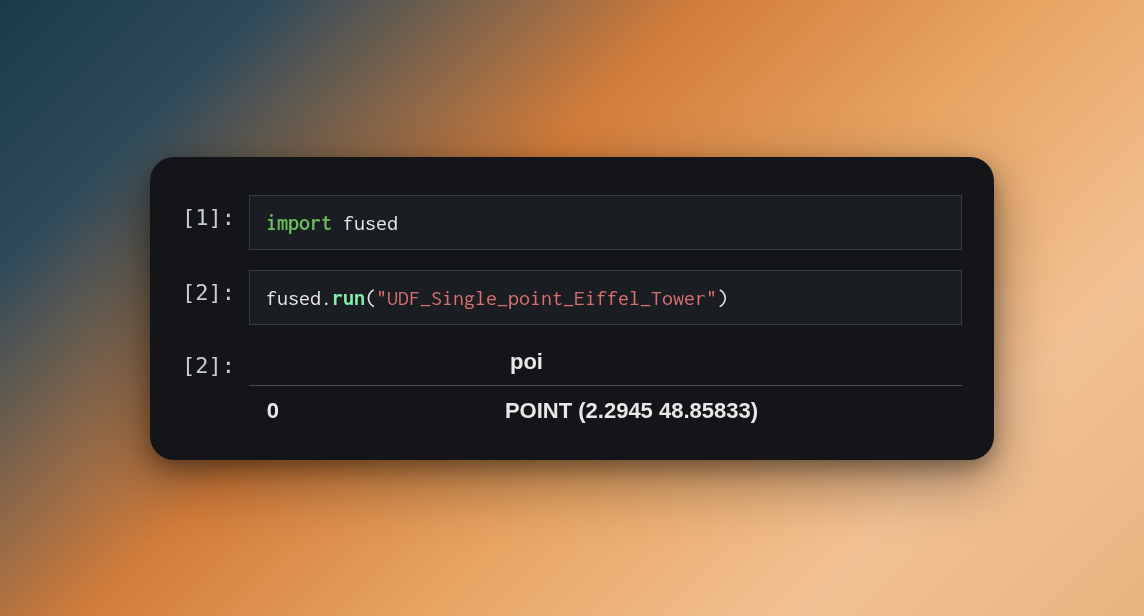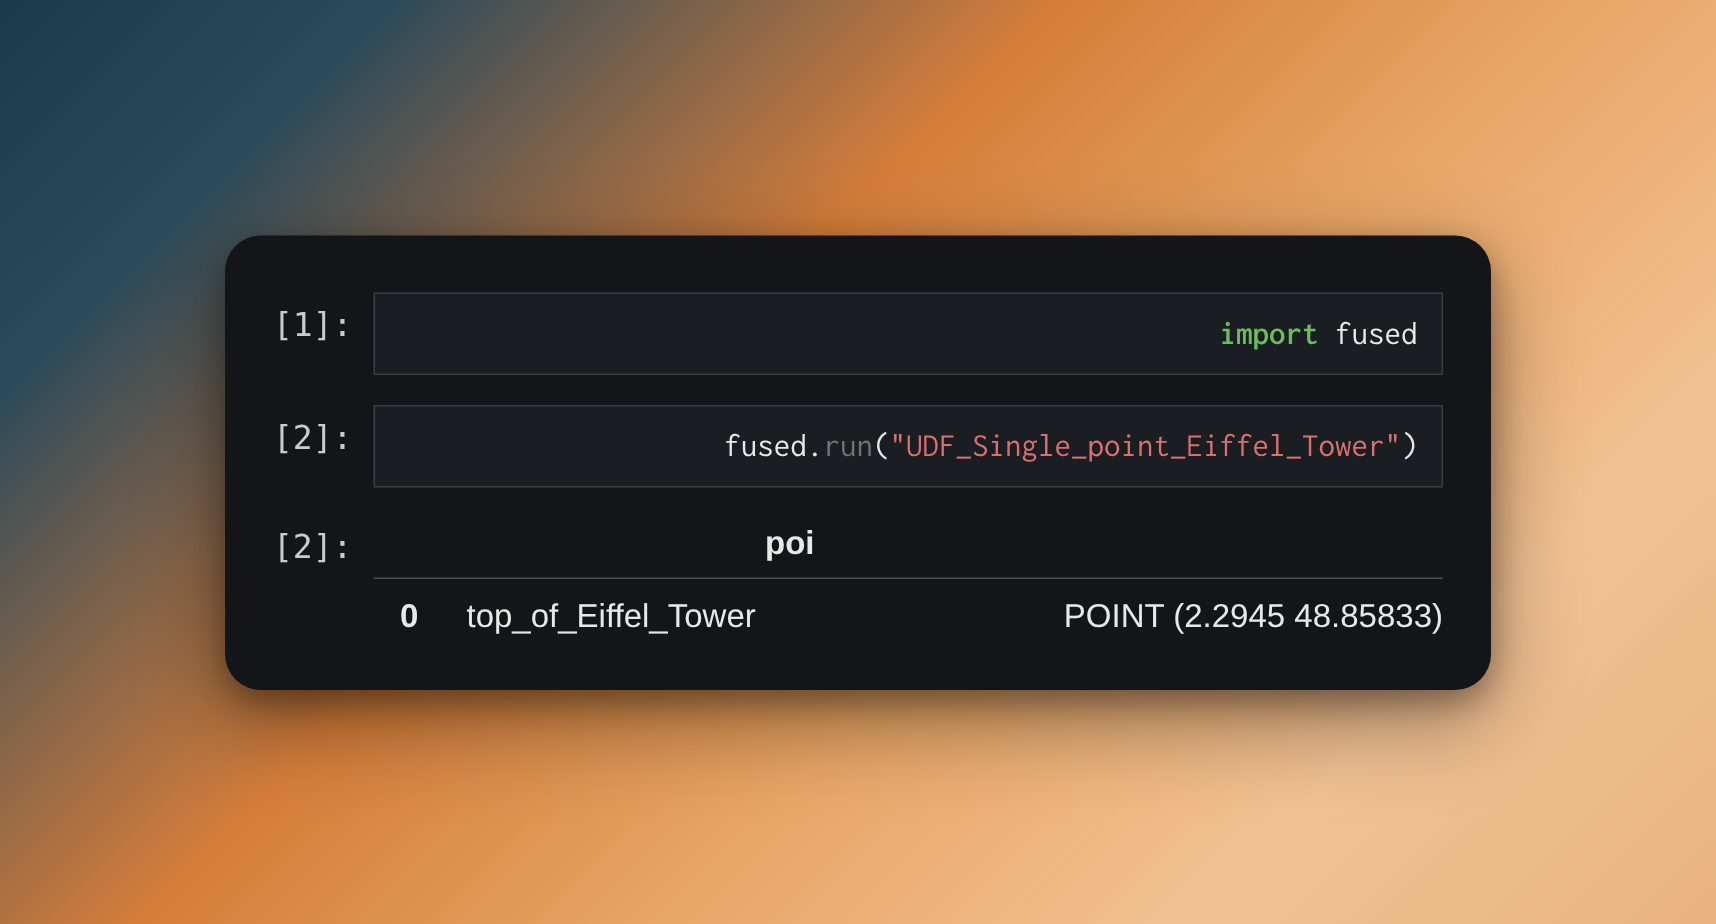--- a/index.html
+++ b/index.html
@@ -46,34 +46,34 @@
     
     .code-input {
       flex: 1;
       background: #1a1d21;
       border: 1px solid #3a3d42;
       padding: 10px 16px;
       font-size: 22px;
       font-family: 'SF Mono', 'Monaco', 'Inconsolata', monospace;
       line-height: 1.5;
       color: #d4d4d4;
-      text-align: right;
     }
     
     .keyword {
       color: #6bbd5b;
       font-weight: 600;
     }
     
     .module {
       color: #e8e8e8;
     }
     
     .method {
-      color: #737373;
+      color: #86efac;
+      font-weight: bold;
     }
     
     .string {
       color: #d97070;
     }
     
     .plain {
       color: #e8e8e8;
     }
     
@@ -137,22 +137,22 @@
     
     .col-geometry-header {
       flex: 1;
       text-align: right;
       font-weight: 700;
       padding-right: 14px;
     }
     
     .col-geometry {
       flex: 1;
-      text-align: right;
-      font-weight: 400;
+      text-align: center;
+      font-weight: 700;
       padding-left: 4px;
     }
     
     .header-blank {
       width: 48px;
     }
   </style>
 </head>
 <body>
 
@@ -174,19 +174,18 @@
 
   <div class="output-cell">
     <div class="output-prompt">[2]:</div>
     <div class="output-table">
       <div class="table-header">
         <div class="header-blank"></div>
         <div class="col-poi-header">poi</div>
       </div>
       <div class="table-row">
         <div class="col-index">0</div>
-        <div class="col-poi">top_of_Eiffel_Tower</div>
         <div class="col-geometry">POINT (2.2945 48.85833)</div>
       </div>
     </div>
   </div>
 
 </div>
 
 </body></html>

